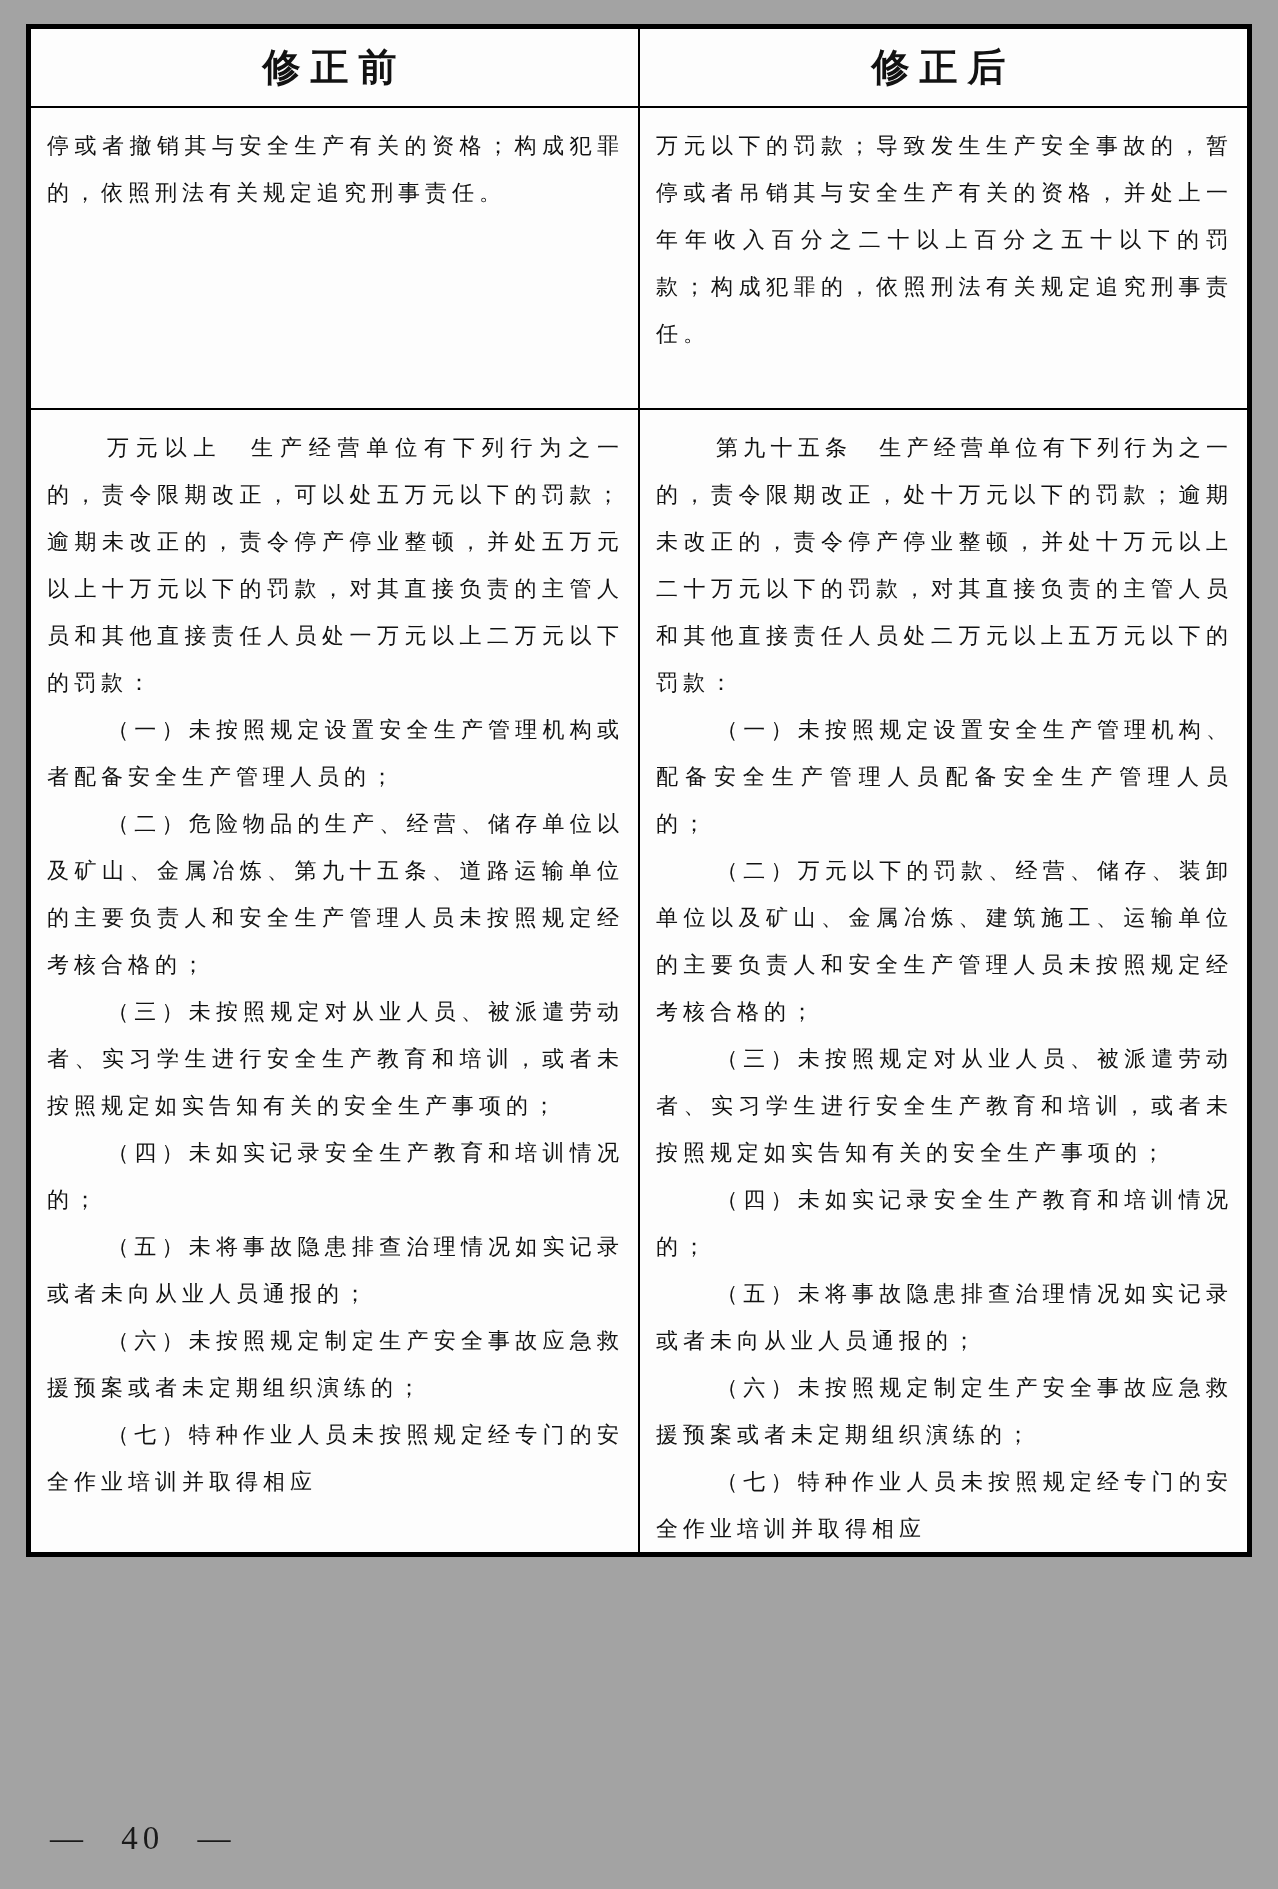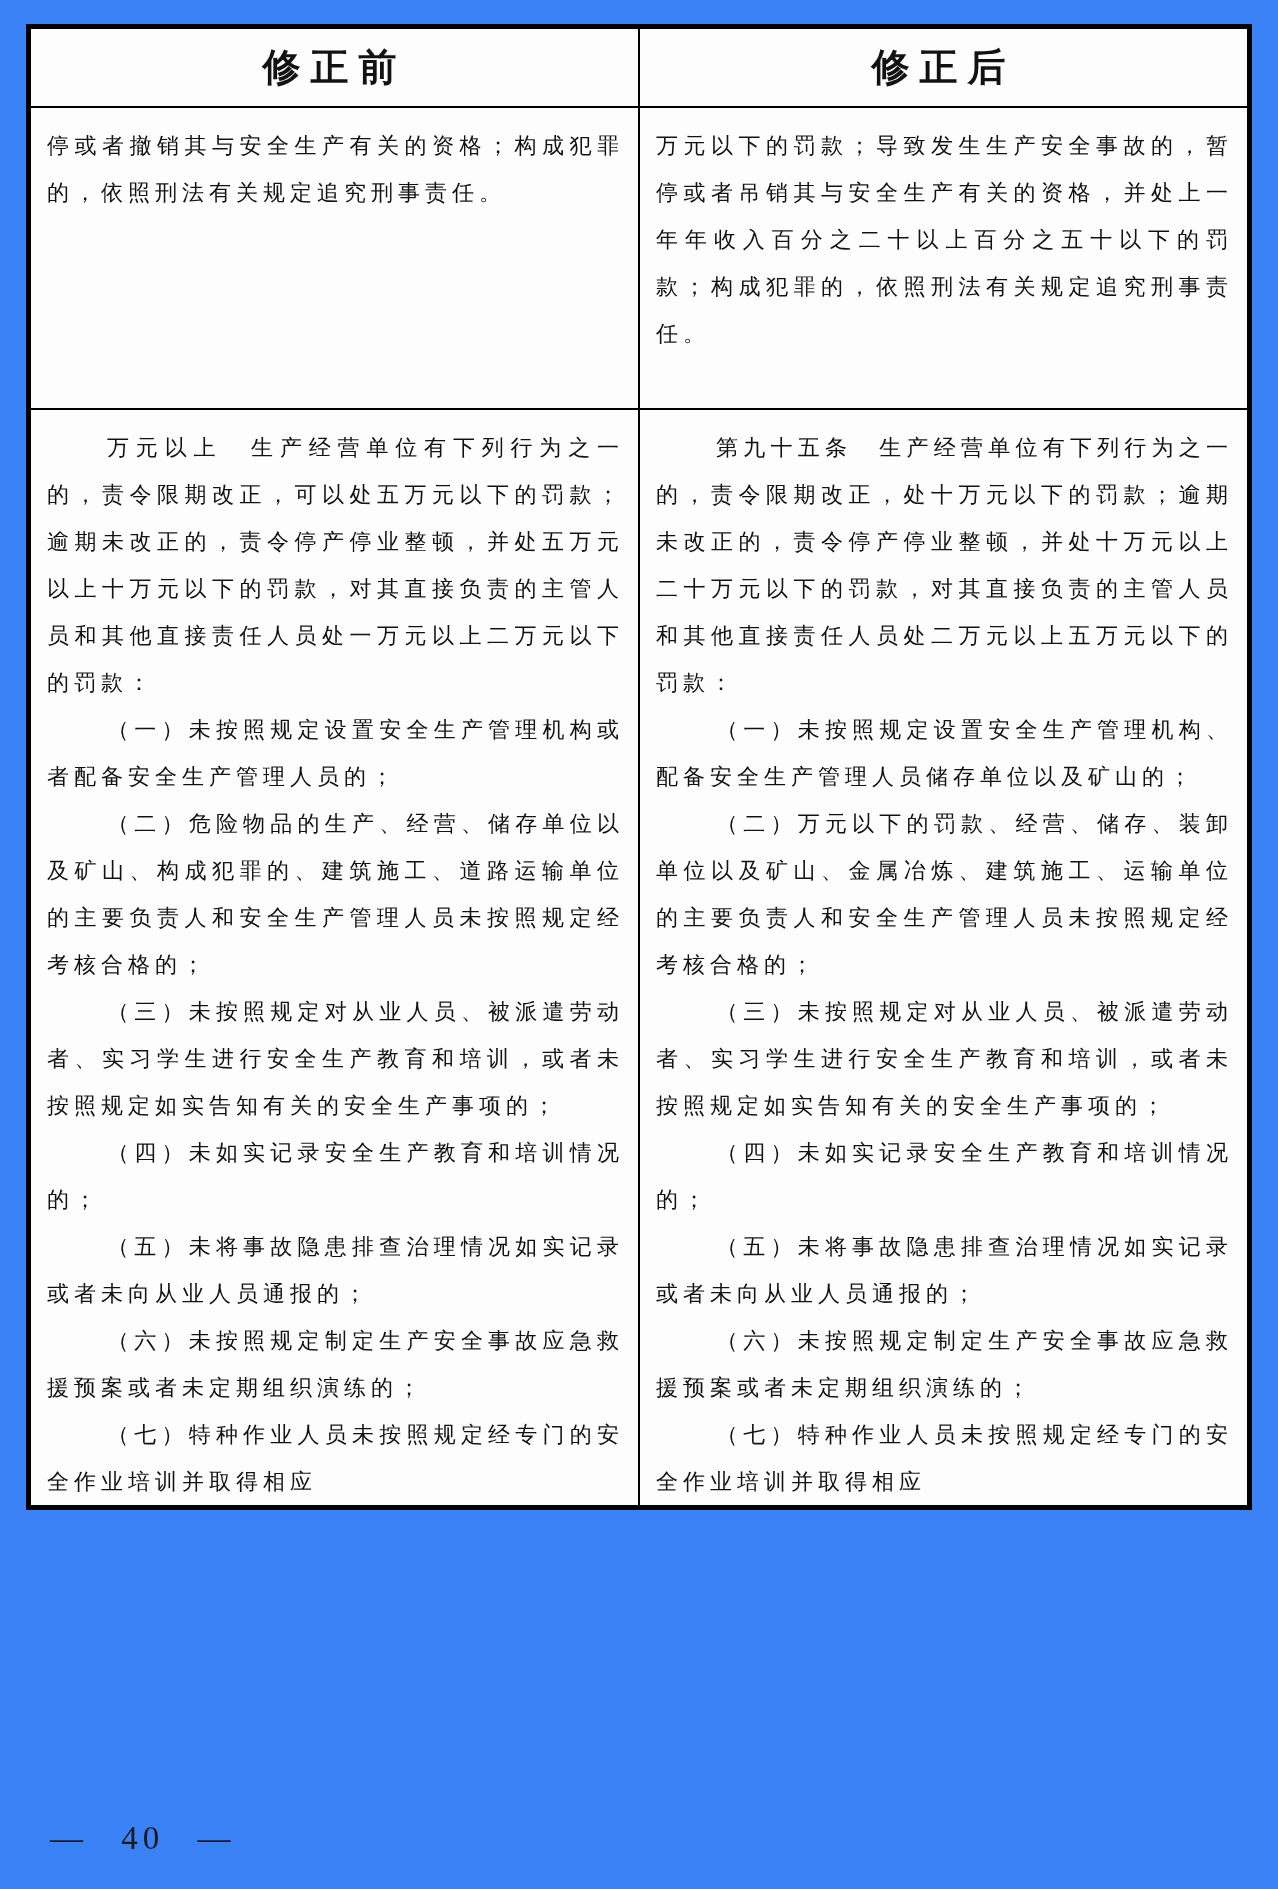--- a/index.html
+++ b/index.html
@@ -1,21 +1,21 @@
 <!DOCTYPE html>
 <html lang="zh"><head>
 <meta charset="utf-8">
 <style>
   * { box-sizing: border-box; }
   html, body { margin: 0; padding: 0; background: #ffffff; }
   .page {
     position: relative;
     width: 1278px;
     height: 1889px;
-    background: #3b82f6;
+    background: #a3a3a3;
     font-family: "Liberation Serif", serif;
     color: #121212;
     overflow: hidden;
   }
   .cmp-table {
     position: absolute;
     left: 26px;
     top: 24px;
     width: 1226px;
     border-collapse: collapse;
@@ -80,30 +80,30 @@
             <p class="para flush"><span class="seg">停或者撤销其与安全生产有关的资格；构成犯罪的，依照刑法有关规定追究刑事责任。</span></p>
           </td>
           <td class="after">
             <p class="para flush"><span class="seg bold">万元以下的罚款；</span><span class="seg">导致发生生产安全事故的，暂停或者</span><span class="seg bold">吊销</span><span class="seg">其与安全生产有关的资格，</span><span class="seg bold">并处上一年年收入百分之二十以上百分之五十以下的罚款；</span><span class="seg">构成犯罪的，依照刑法有关规定追究刑事责任。</span></p>
           </td>
         </tr>
         <tr class="r1">
           <td class="before">
             <p class="para"><span class="seg bold">万元以上</span><span class="seg">　生产经营单位有下列行为之一的，责令限期改正，可以处五万元以下的罚款；逾期未改正的，责令停产停业整顿，并处五万元以上十万元以下的罚款，对其直接负责的主管人员和其他直接责任人员处一万元以上二万元以下的罚款：</span></p>
             <p class="para"><span class="seg">（一）未按照规定设置安全生产管理机构或者配备安全生产管理人员的；</span></p>
-            <p class="para"><span class="seg">（二）危险物品的生产、经营、储存单位以及矿山、构成犯罪的、建筑施工、道路运输单位的主要负责人和安全生产管理人员未按照规定经考核合格的；</span></p>
+            <p class="para"><span class="seg">（二）危险物品的生产、经营、储存单位以及矿山、金属冶炼、第九十五条、道路运输单位的主要负责人和安全生产管理人员未按照规定经考核合格的；</span></p>
             <p class="para"><span class="seg">（三）未按照规定对从业人员、被派遣劳动者、实习学生进行安全生产教育和培训，或者未按照规定如实告知有关的安全生产事项的；</span></p>
             <p class="para"><span class="seg">（四）未如实记录安全生产教育和培训情况的；</span></p>
             <p class="para"><span class="seg">（五）未将事故隐患排查治理情况如实记录或者未向从业人员通报的；</span></p>
             <p class="para"><span class="seg">（六）未按照规定制定生产安全事故应急救援预案或者未定期组织演练的；</span></p>
             <p class="para"><span class="seg">（七）特种作业人员未按照规定经专门的安全作业培训并取得相应</span></p>
           </td>
           <td class="after">
             <p class="para"><span class="seg bold">第九十五条</span><span class="seg">　生产经营单位有下列行为之一的，责令限期改正，</span><span class="seg bold">处十</span><span class="seg">万元以下的罚款；逾期未改正的，责令停产停业整顿，并处</span><span class="seg bold">十</span><span class="seg">万元以上</span><span class="seg bold">二十</span><span class="seg">万元以下的罚款，对其直接负责的主管人员和其他直接责任人员处</span><span class="seg bold">二</span><span class="seg">万元以上</span><span class="seg bold">五</span><span class="seg">万元以下的罚款：</span></p>
-            <p class="para"><span class="seg">（一）未按照规定设置安全生产管理机构、配备安全生产管理人员</span><span class="seg bold">储存单位以及矿山</span><span class="seg">的；</span></p>
+            <p class="para"><span class="seg">（一）未按照规定设置安全生产管理机构、配备安全生产管理人员</span><span class="seg bold">配备安全生产管理人员</span><span class="seg">的；</span></p>
             <p class="para"><span class="seg">（二）万元以下的罚款、经营、储存、</span><span class="seg bold">装卸</span><span class="seg">单位以及矿山、金属冶炼、建筑施工、</span><span class="seg bold">运输</span><span class="seg">单位的主要负责人和安全生产管理人员未按照规定经考核合格的；</span></p>
             <p class="para"><span class="seg">（三）未按照规定对从业人员、被派遣劳动者、实习学生进行安全生产教育和培训，或者未按照规定如实告知有关的安全生产事项的；</span></p>
             <p class="para"><span class="seg">（四）未如实记录安全生产教育和培训情况的；</span></p>
             <p class="para"><span class="seg">（五）未将事故隐患排查治理情况如实记录或者未向从业人员通报的；</span></p>
             <p class="para"><span class="seg">（六）未按照规定制定生产安全事故应急救援预案或者未定期组织演练的；</span></p>
             <p class="para"><span class="seg">（七）特种作业人员未按照规定经专门的安全作业培训并取得相应</span></p>
           </td>
         </tr>
       </tbody>
   </table>

